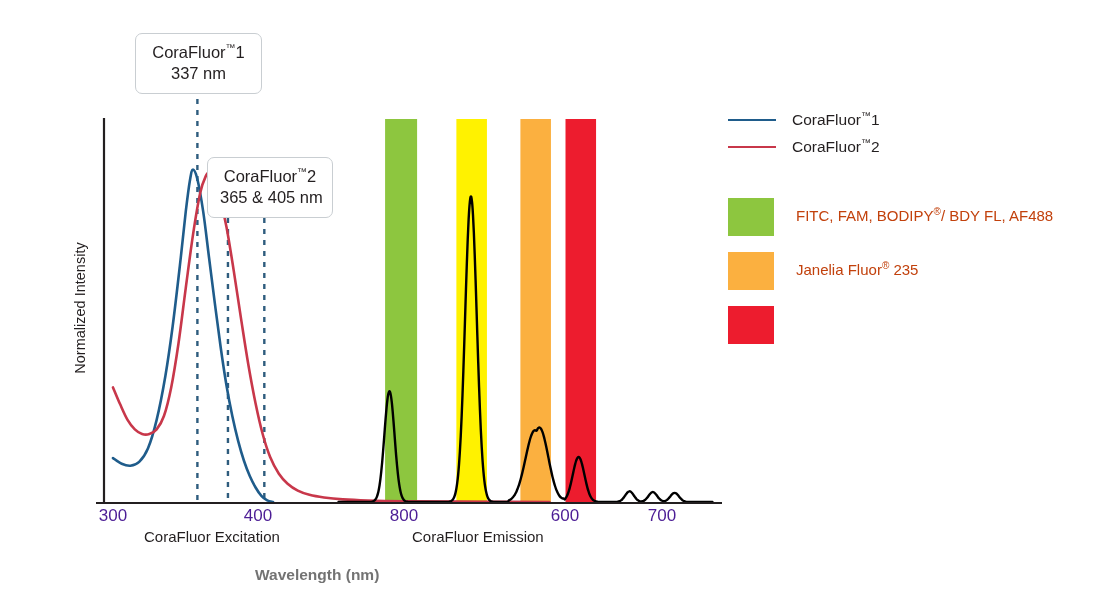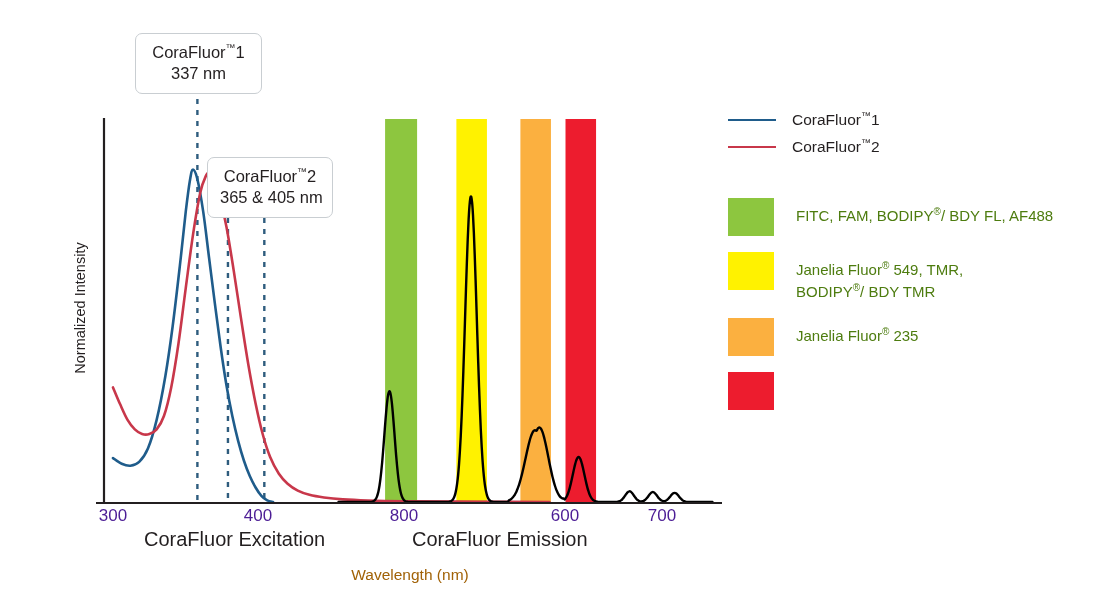--- a/index.html
+++ b/index.html
@@ -25,40 +25,40 @@
     padding:7px 12px 8px 12px;
     box-sizing:border-box;
   }
   .callout .ln{display:block;white-space:nowrap;}
   .tm{font-size:10px;vertical-align:super;letter-spacing:0;}
   #callout-cf1{left:135px;top:33px;width:127px;}
   #callout-cf2{left:207px;top:157px;width:126px;}
 
   
   .tick-label{position:absolute;font-size:17px;color:#4c1d95;text-align:center;width:60px;}
-  .axis-sub{position:absolute;font-size:20px;color:#231f20;text-align:center;white-space:nowrap;}
+  .axis-sub{position:absolute;font-size:15px;color:#231f20;text-align:center;white-space:nowrap;}
   #y-axis-label{
     position:absolute;left:-20px;top:300px;width:200px;text-align:center;
     transform:rotate(-90deg);transform-origin:50% 50%;
     font-size:14.5px;color:#231f20;
   }
-  #x-axis-title{position:absolute;left:255px;top:566px;width:310px;text-align:center;
-    font-size:15.5px;color:#a16207;}
+  #x-axis-title{position:absolute;left:255px;top:566px;width:310px;text-align:left;
+    font-size:15.5px;color:#737373;font-weight:bold;}
 
   
   #legend{position:absolute;left:728px;top:106px;width:370px;}
   .legend-row{display:flex;align-items:center;height:27px;}
   .legend-swatch-line{width:48px;height:0;border-top-width:2.6px;border-top-style:solid;margin-right:16px;flex:0 0 auto;}
   .legend-text{font-size:15.5px;color:#231f20;white-space:nowrap;}
 
   #dyes{position:absolute;left:728px;top:198px;width:380px;}
   #dyes-title{font-size:19.5px;color:#231f20;font-weight:600;letter-spacing:.1px;margin-bottom:14px;}
   .dye-row{display:flex;align-items:flex-start;margin-bottom:16px;}
   .dye-swatch{width:46px;height:38px;flex:0 0 auto;margin-right:22px;}
-  .dye-text{font-size:15px;color:#4d7c0f;line-height:1.38;padding-top:7px;}
+  .dye-text{font-size:15px;color:#c2410c;line-height:1.38;padding-top:7px;}
   .reg{font-size:10px;vertical-align:super;}
 </style>
 </head>
 <body>
 
 <div id="figure">
 
   <div id="plot-area">
 
     <svg id="plot-svg" width="740" height="612">
@@ -120,27 +120,20 @@
 
   <div id="dyes">
     <div id="dyes-list">
         <div class="dye-row">
           <div class="dye-swatch" style="background: rgb(141, 198, 63);"></div>
           <div class="dye-text">
             <div><span>FITC, FAM, BODIPY</span><span class="reg">®</span><span>/ BDY FL, AF488</span></div>
           </div>
         </div>
         <div class="dye-row">
-          <div class="dye-swatch" style="background: rgb(255, 242, 0);"></div>
-          <div class="dye-text">
-            <div><span>Janelia Fluor</span><span class="reg">®</span><span> 549, TMR,</span></div>
-            <div><span>BODIPY</span><span class="reg">®</span><span>/ BDY TMR</span></div>
-          </div>
-        </div>
-        <div class="dye-row">
           <div class="dye-swatch" style="background: rgb(251, 176, 64);"></div>
           <div class="dye-text">
             <div><span>Janelia Fluor</span><span class="reg">®</span><span> 235</span></div>
           </div>
         </div>
         <div class="dye-row">
           <div class="dye-swatch" style="background: rgb(237, 28, 46);"></div>
         </div>
       </div>
   </div>

